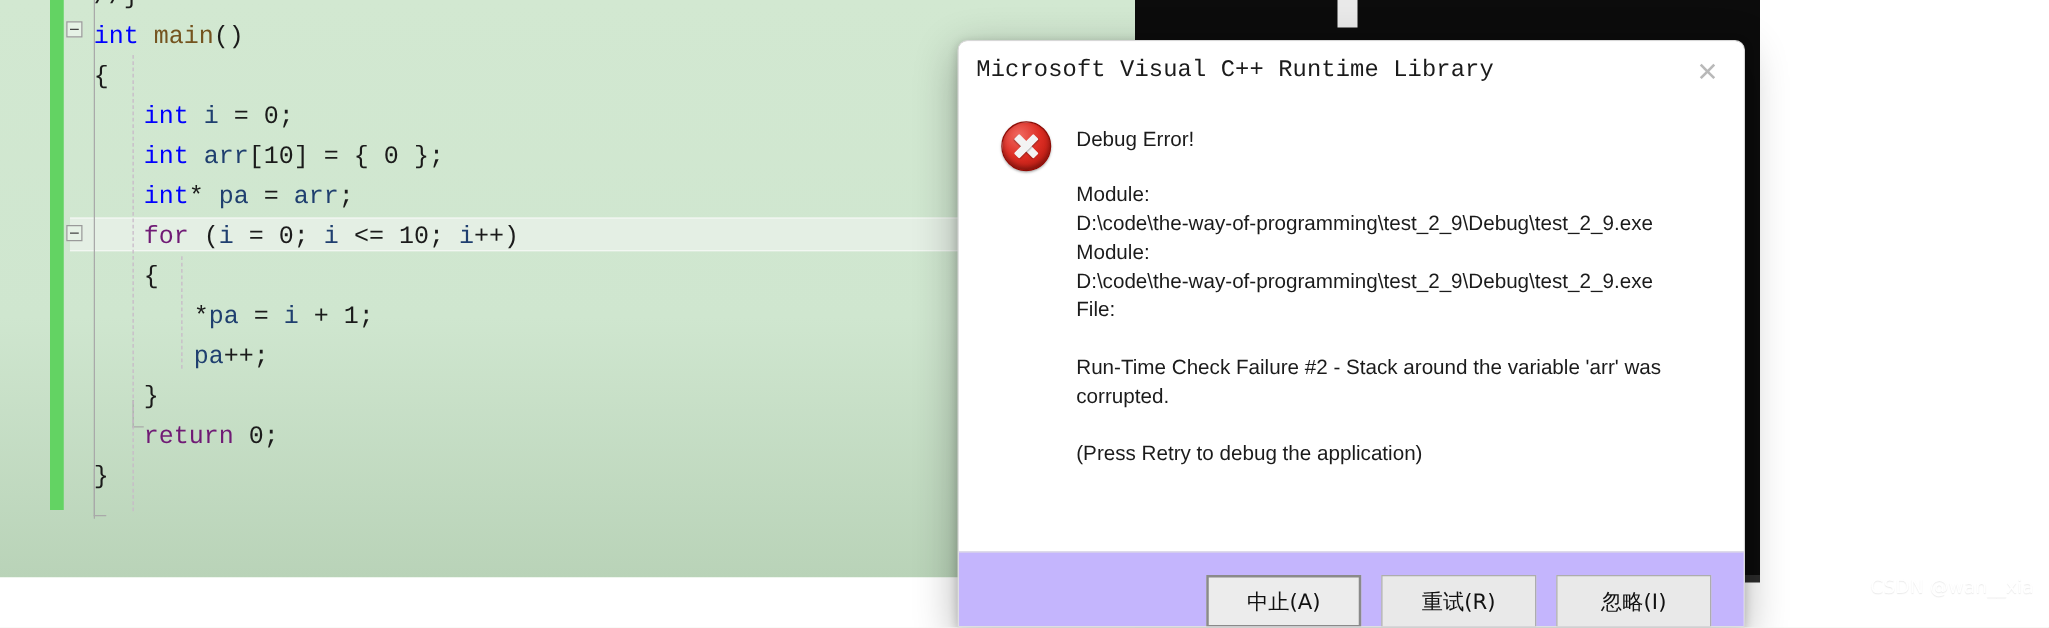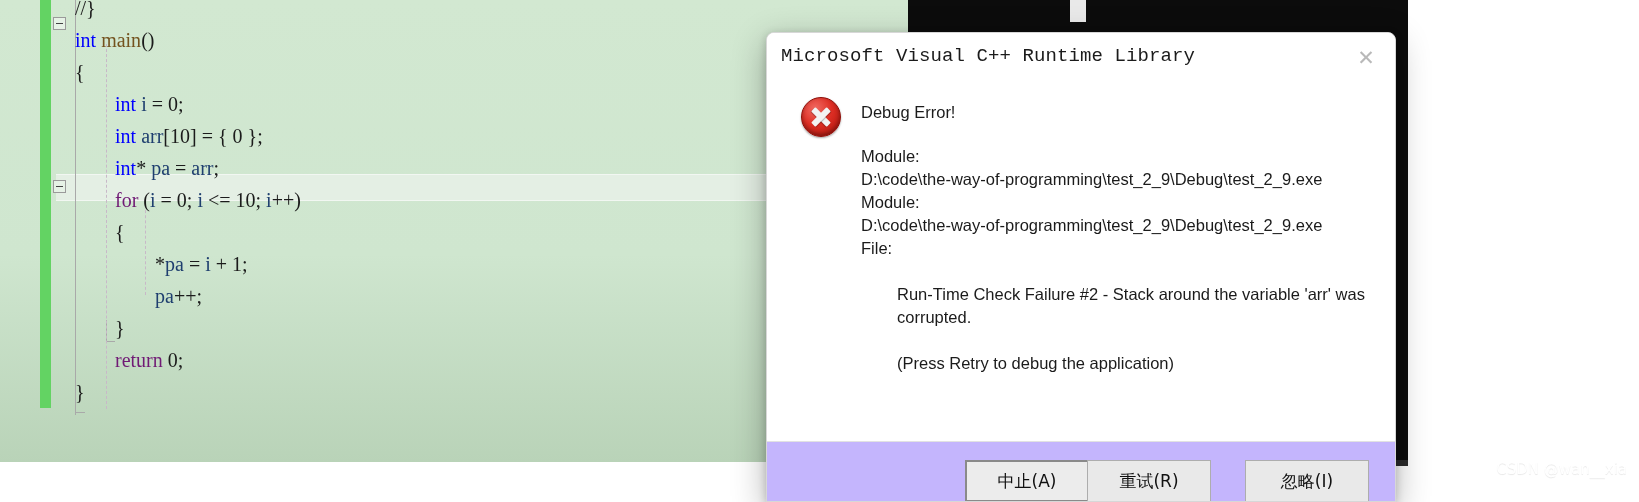--- a/index.html
+++ b/index.html
@@ -87,23 +87,23 @@
   
   .current-line {
     position: absolute; left: 56px; top: 174px;
     width: 852px; height: 27px;
     background: #e4efe4;
     border-top: 1px solid #f2f7f2;
     border-bottom: 1px solid #f2f7f2;
   }
 
   .code {
-    position: absolute; left: 0; top: 14px;
+    position: absolute; left: 0; top: 4px;
     width: 908px; height: 462px;
-    font-family: Liberation Serif, serif;
+    font-family: Liberation Mono, monospace;
     font-size: 20px;
     line-height: 32px;
     white-space: pre;
     color: #1f1f1f;
   }
   .code .line { position: absolute; left: 0; height: 32px; }
 
   .t-kw     { color: #0000ff; }        
   .t-kwc    { color: #701a75; }        
   .t-ident  { color: #1f3f6f; }
@@ -172,42 +172,42 @@
     width: 516px;
     font-size: 16.5px;
     color: #1b1b1b;
     line-height: 23px;
   }
   .msg-head   { top: 16px; }
   .msg-block1 { top: 60px; }
   .msg-block2 { top: 198px; }
   .msg-block3 { top: 267px; }
   .msg-line { white-space: nowrap; }
-  .msg-wrap { white-space: normal; margin-left: 36px; }
+  .msg-wrap { white-space: normal; }
 
   .dialog-footer {
     position: absolute; left: 0; bottom: 0;
     width: 630px; height: 60px;
     background: #c4b5fd;
     border-top: 1px solid #e2e2e2;
   }
   .btn {
     position: absolute;
     top: 18px;
     width: 124px; height: 42px;
     background: #e9e9e9;
     border: 1px solid #adadad;
     display: flex; align-items: center; justify-content: center;
     font-size: 17px; color: #111;
     font-family: "DejaVu Sans", sans-serif;
     cursor: pointer;
   }
   .btn.default { border: 2px solid #8a8a8a; background: #ececec; }
   .btn-abort  { left: 198px; }
-  .btn-retry  { left: 320px; }
+  .btn-retry  { left: 338px; }
   .btn-ignore { left: 478px; }
 
   
   .watermark {
     position: absolute; right: 12px; bottom: 24px;
     font-size: 15px; color: #ffffff; opacity: 0.8;
     font-family: "DejaVu Sans", sans-serif;
     text-shadow: 0 1px 1px rgba(0,0,0,0.12);
   }
   

